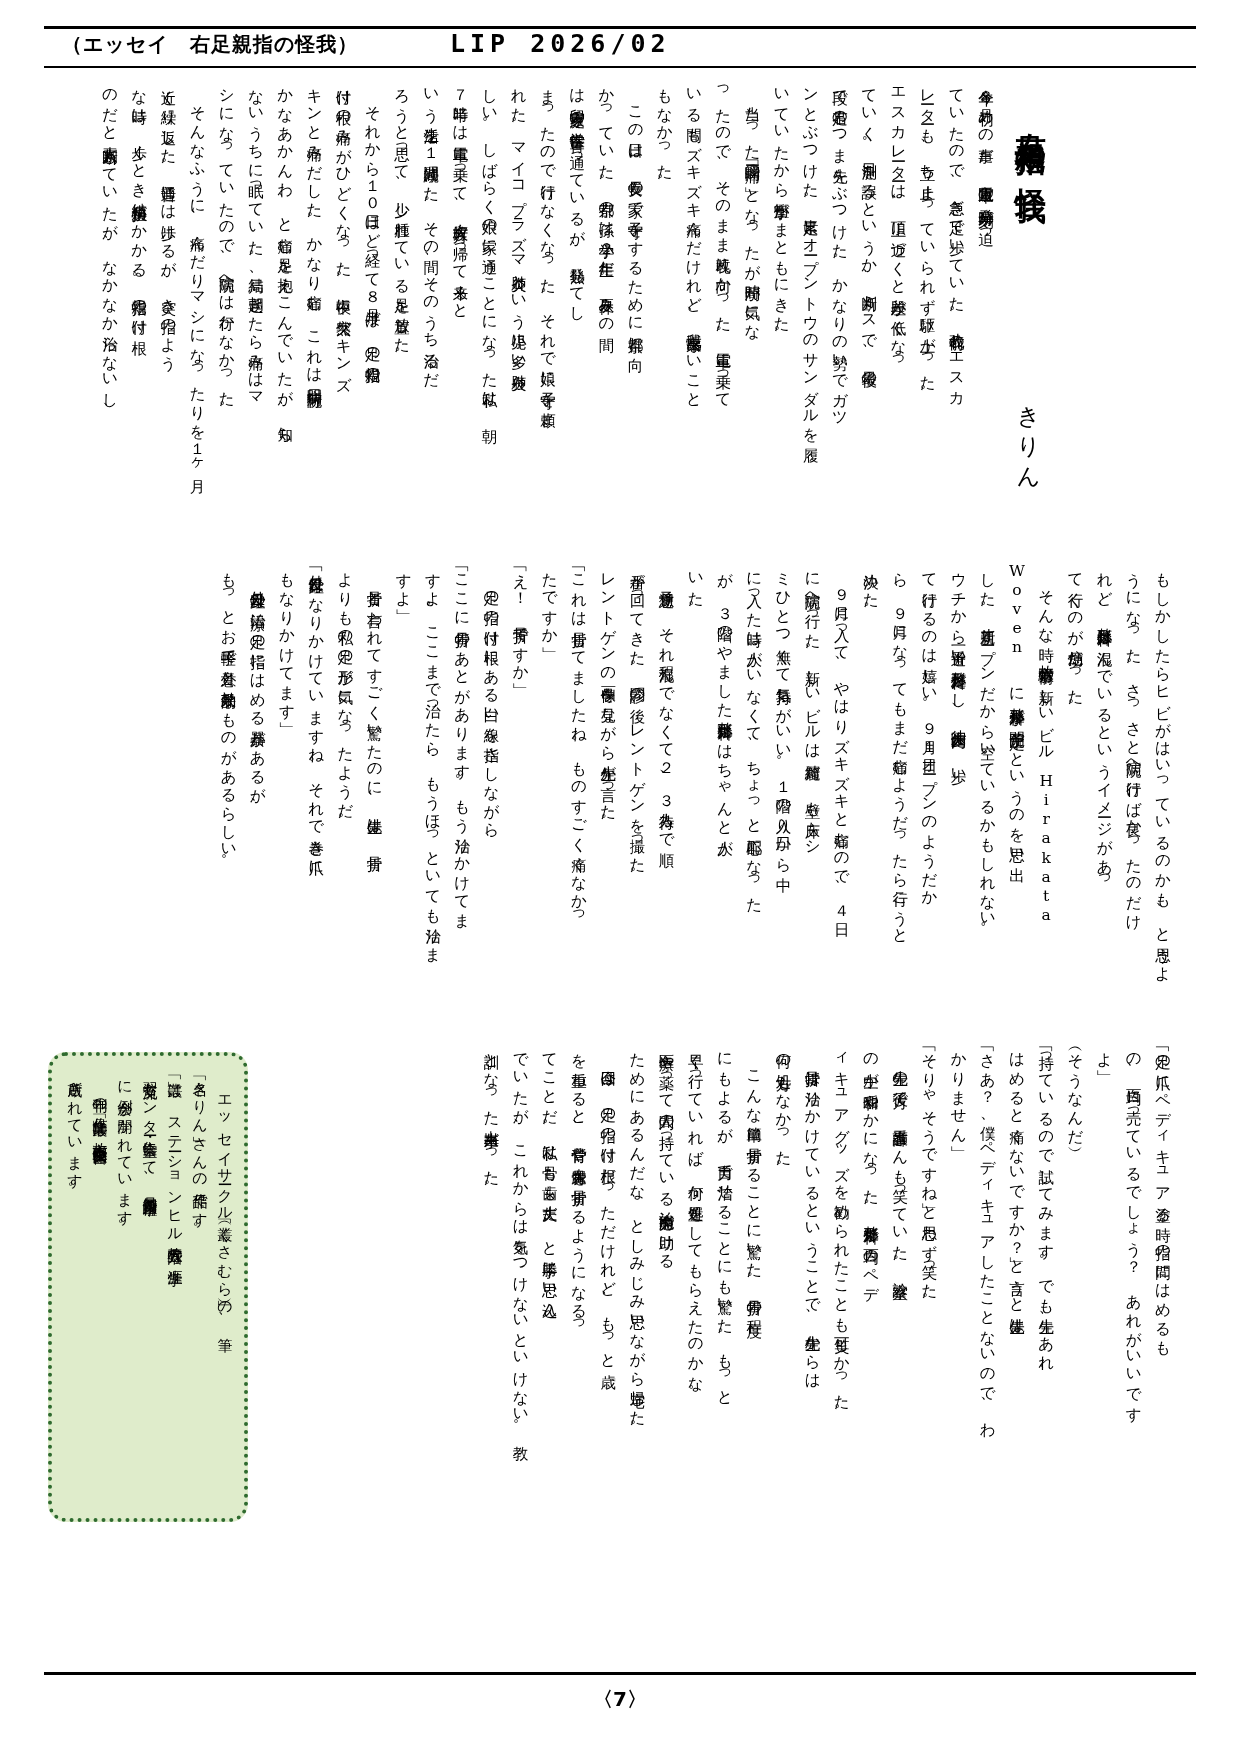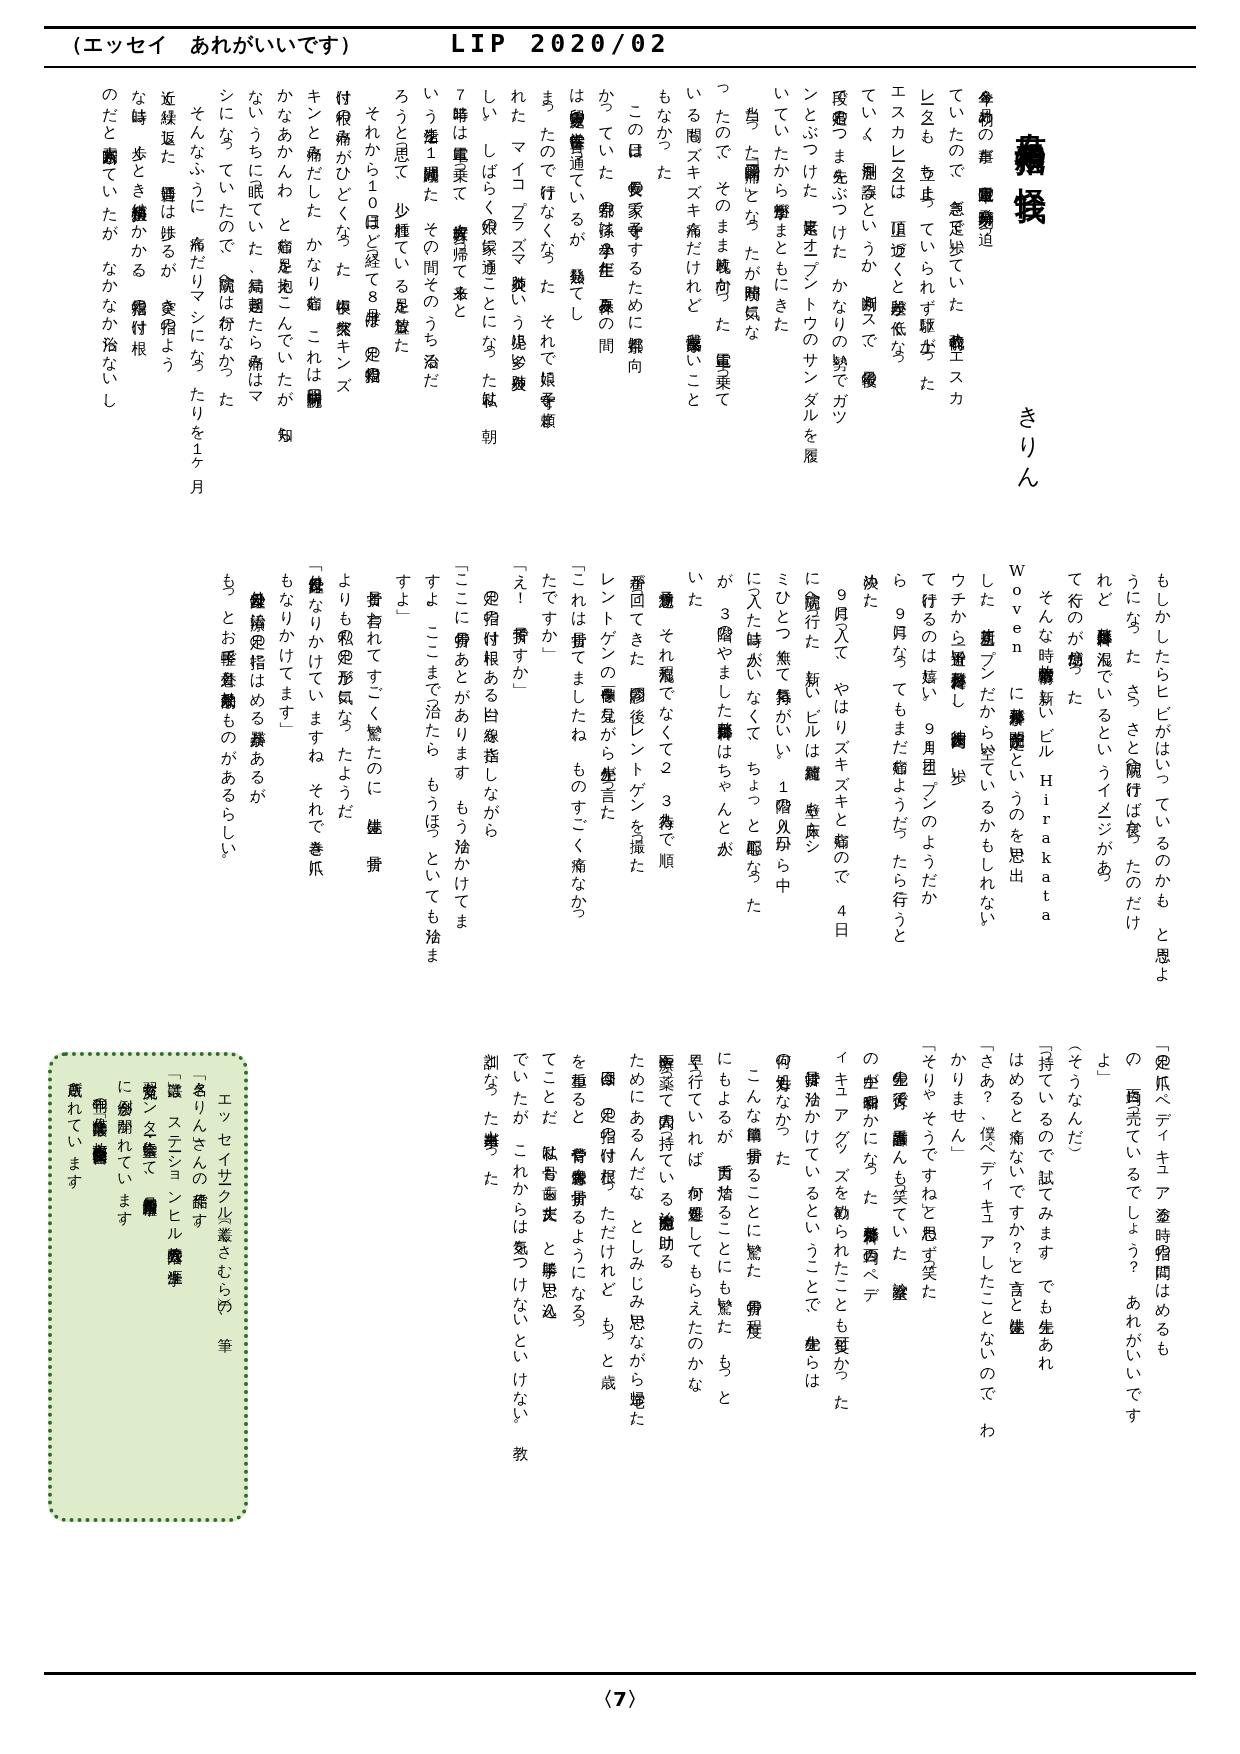--- a/index.html
+++ b/index.html
@@ -152,22 +152,22 @@
     font-family: "DejaVu Serif", "Liberation Serif", serif;
   }
 </style>
 </head>
 <body>
 
 <div class="page">
 
   <div class="header-rule-top"></div>
   <div class="header-rule-bottom"></div>
-  <div class="header-essay">（エッセイ　あれがいいです）</div>
-  <div class="header-issue">LIP 2020/02</div>
+  <div class="header-essay">（エッセイ　右足親指の怪我）</div>
+  <div class="header-issue">LIP 2026/02</div>
 
   <div class="title">右足親指の怪我</div>
   <div class="author">きりん</div>
 
   <div id="top-block">
       <div class="vcol b1" style="left: 975px; top: 78px; height: 455px;">今年８月初めの事だ。京阪電車の発車時刻が迫っ</div>
       <div class="vcol b1" style="left: 945.8px; top: 78px; height: 455px;">ていたので、急ぎ足で歩いていた。改札前のエスカ</div>
       <div class="vcol b1" style="left: 916.6px; top: 78px; height: 455px;">レーターも、立ち止まっていられず駆け上がった。</div>
       <div class="vcol b1" style="left: 887.4px; top: 78px; height: 455px;">エスカレーターは、頂上に近づくと段差が低くなっ</div>
       <div class="vcol b1" style="left: 858.2px; top: 78px; height: 455px;">ていく。目測を誤るというか、判断ミスで、最後の</div>

